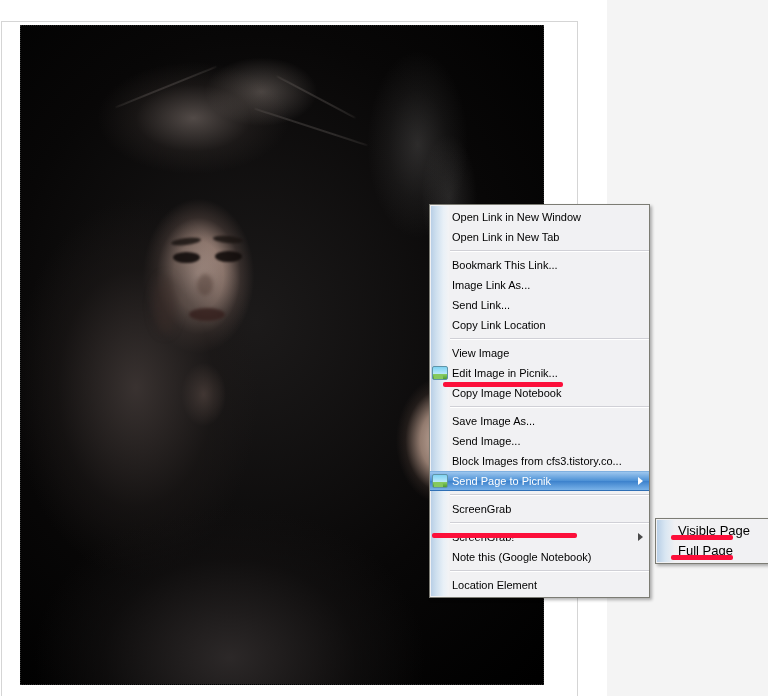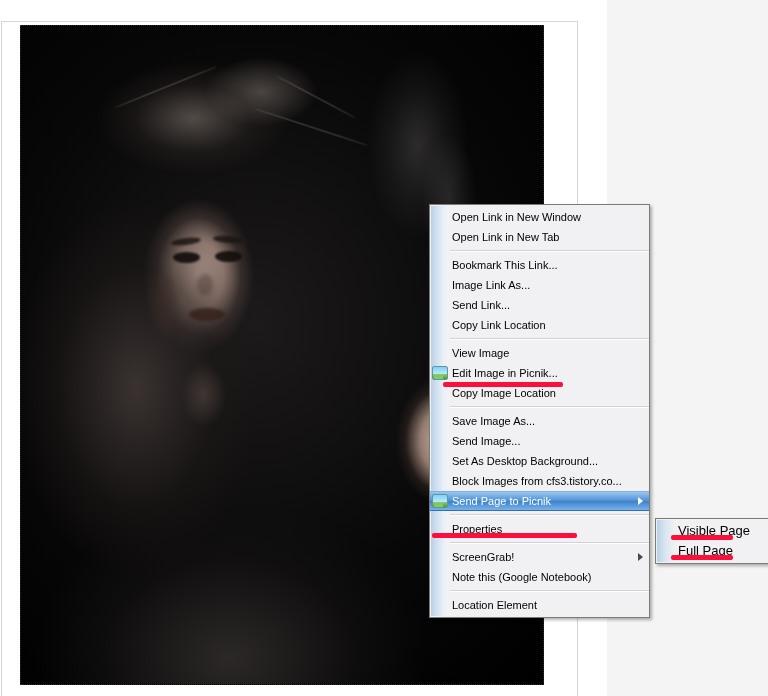--- a/index.html
+++ b/index.html
@@ -246,45 +246,42 @@
       <div class="sep"></div>
 
       <div class="mi">
         <span class="mi-label">View Image</span>
       </div>
       <div class="mi">
         <span class="picnik-icon"></span>
         <span class="mi-label">Edit Image in Picnik...</span>
       </div>
       <div class="mi">
-        <span class="mi-label">Copy Image Location</span>
+        <span class="mi-label">Copy Image Notebook</span>
       </div>
       <div class="sep"></div>
 
       <div class="mi">
         <span class="mi-label">Save Image As...</span>
       </div>
       <div class="mi">
         <span class="mi-label">Send Image...</span>
-      </div>
-      <div class="mi">
-        <span class="mi-label">Set As Desktop Background...</span>
       </div>
       <div class="mi">
         <span class="mi-label">Block Images from cfs3.tistory.co...</span>
       </div>
       <div class="mi sel">
         <span class="picnik-icon"></span>
         <span class="mi-label">Send Page to Picnik</span>
         <span class="arrow"></span>
       </div>
       <div class="sep"></div>
 
       <div class="mi">
-        <span class="mi-label">Properties</span>
+        <span class="mi-label">ScreenGrab</span>
       </div>
       <div class="sep"></div>
 
       <div class="mi">
         <span class="mi-label">ScreenGrab!</span>
         <span class="arrow"></span>
       </div>
       <div class="mi">
         <span class="mi-label">Note this (Google Notebook)</span>
       </div>

